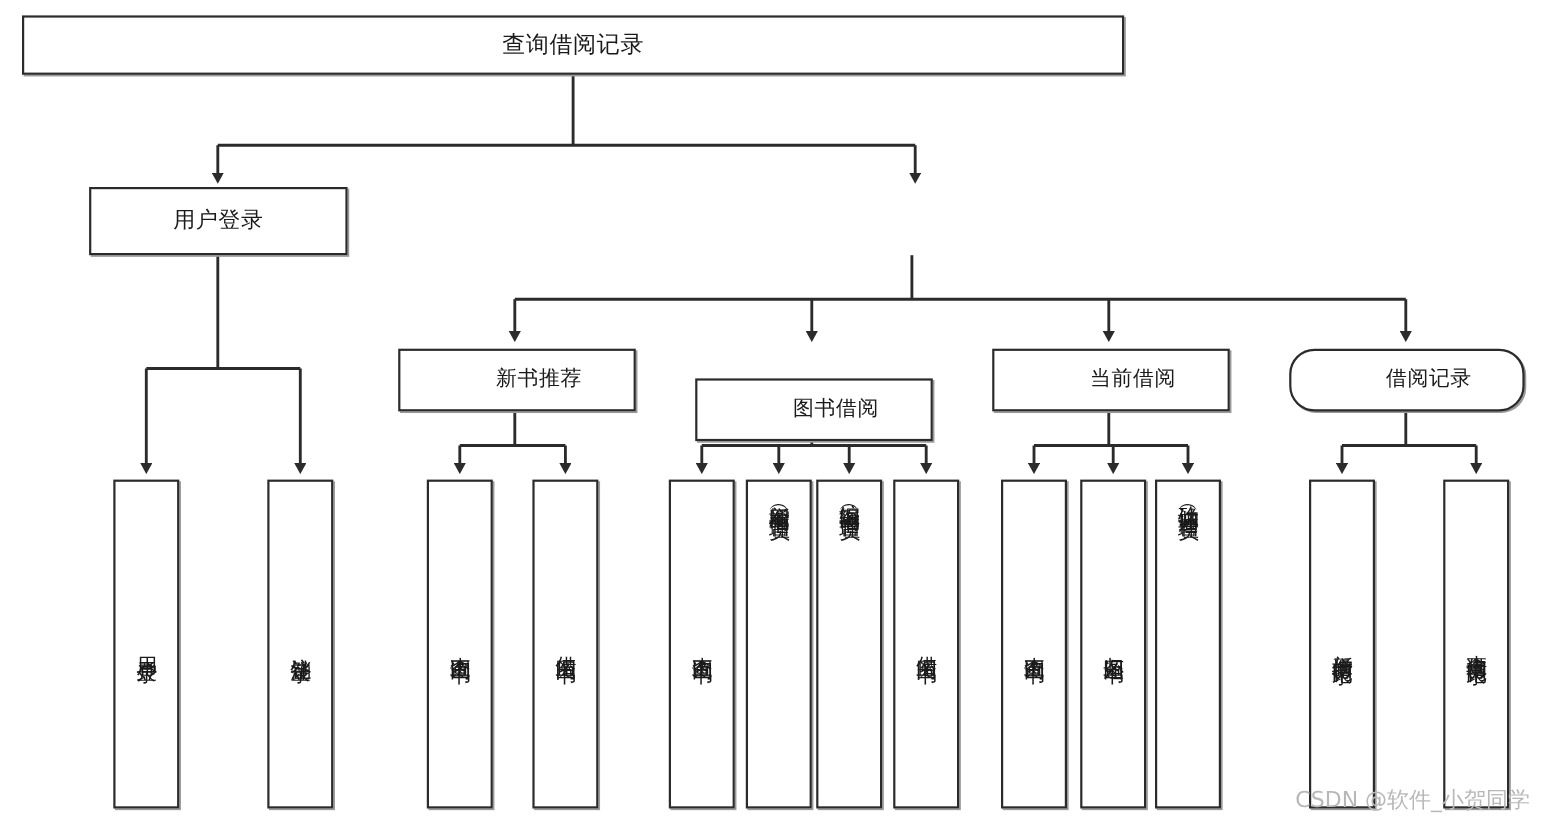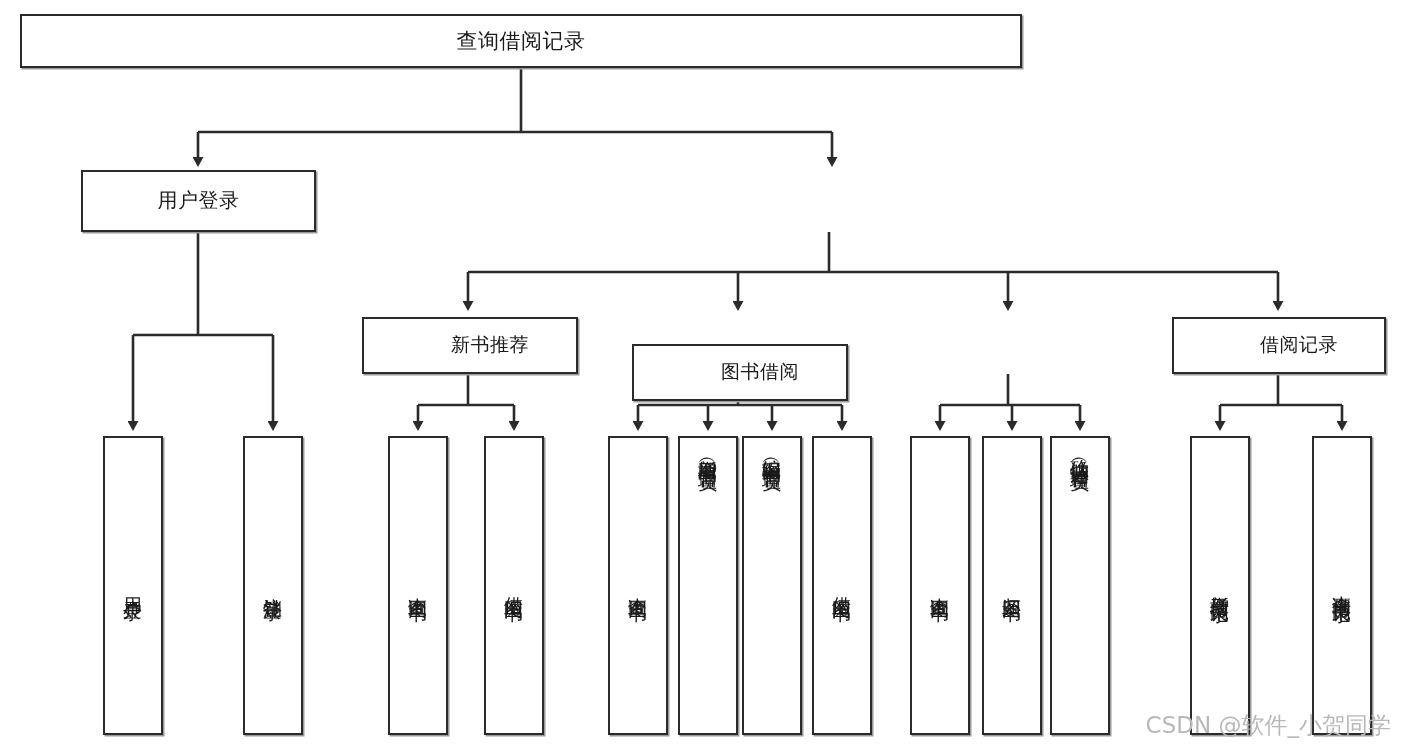--- a/index.html
+++ b/index.html
@@ -67,21 +67,21 @@
     letter-spacing: 2px;
     white-space: nowrap;
   }
   .node.leaf.top-align {
     align-items: flex-start;
   }
   .watermark {
     position: absolute;
     right: 14px;
     bottom: 6px;
-    font-size: 23px;
+    font-size: 20px;
     color: #b8b8b8;
     white-space: nowrap;
     z-index: 5;
     font-family: "DejaVu Sans", sans-serif;
   }
 </style>
 </head>
 <body>
 
 <div id="canvas">
@@ -143,21 +143,24 @@
   <div class="node lvl1" style="left:81px; top:170px; width:235px; height:62px;">
     <span class="node-label">用户登录</span>
   </div>
 
   <div class="node lvl2" style="left:362px; top:317px; width:216px; height:57px;">
     <span class="node-label">新书推荐</span>
   </div>
   <div class="node lvl2" style="left:632px; top:317px; width:216px; height:57px;margin-top:27px;">
     <span class="node-label">图书借阅</span>
   </div>
-  <div class="node lvl2" style="left:1172px; top:317px; width:214px; height:57px;">
+  <div class="node lvl2" style="left:902px; top:317px; width:216px; height:57px;">
+    <span class="node-label">当前借阅</span>
+  </div>
+  <div class="node lvl2" style="left:1172px; top:317px; width:214px; height:57px;border-radius:23px;">
     <span class="node-label">借阅记录</span>
   </div>
 
   <div class="node leaf" style="left:103px; top:436px; width:60px; height:299px;">
     <span class="node-label">用户登录</span>
   </div>
   <div class="node leaf" style="left:243px; top:436px; width:60px; height:299px;">
     <span class="node-label">注销登录</span>
   </div>
 

